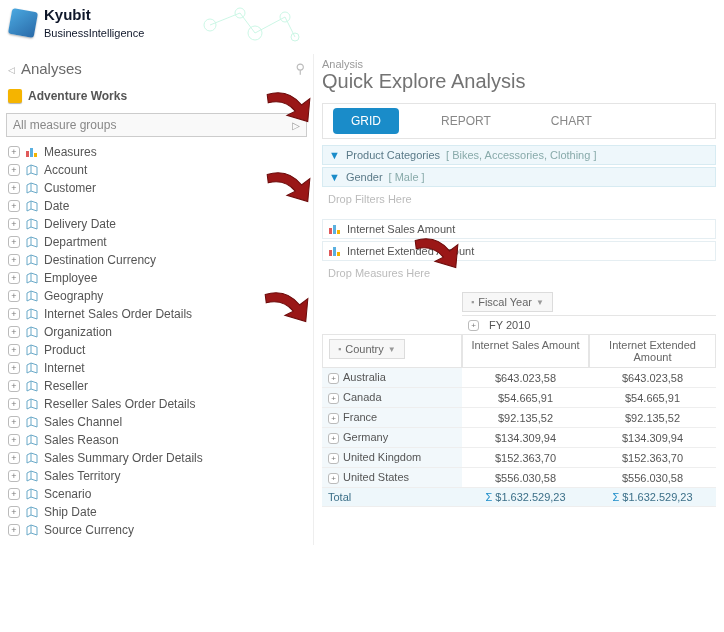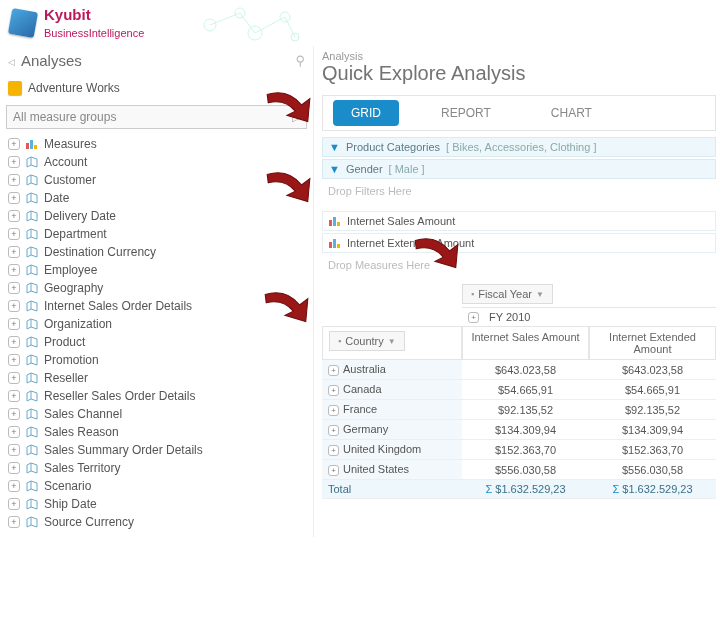--- a/index.html
+++ b/index.html
@@ -1,30 +1,30 @@
 <!DOCTYPE html>
 <html><head>
 <meta charset="utf-8">
 <style>
   * { box-sizing: border-box; margin: 0; padding: 0; }
   body { font-family: "Segoe UI", Arial, sans-serif; font-size: 12px; color: #555; width: 724px; height: 632px; overflow: hidden; background: #fff; }
   .top-logo { display:flex; align-items:center; padding:6px 10px; }
   .cube { width:26px; height:26px; background:linear-gradient(135deg,#4aa8e0,#2a6aa8); transform:rotate(10deg); margin-right:8px; border-radius:3px; box-shadow:0 1px 2px rgba(0,0,0,.3);}
   .logo-text { font-size:15px; font-weight:bold; color:#1a8cc9;}
-  .logo-text span { color:#be185d; font-weight:normal;}
+  .logo-text span { color:#0f172a; font-weight:normal;}
   .net-graphic { position:absolute; left:200px; top:5px; width:110px; height:40px; opacity:.5;}
   .net-graphic circle{fill:none;stroke:#9ec;stroke-width:1}
   .net-graphic line{stroke:#9ec;stroke-width:1}
-  .layout { display:flex; }
+  .layout { display:flex;margin-top:8px; }
   .sidebar { width:314px; border-right:1px solid #eee; padding:0 6px 6px 6px;}
   .sidebar-header { display:flex; align-items:center; justify-content:space-between; padding:6px 2px 8px 2px;}
   .sidebar-title { font-size:15px; color:#6a6a6a;}
   .chev-left::before{content:"◁"; font-size:9px; color:#aaa; margin-right:4px;}
   .pin{color:#bbb;font-size:13px}
-  .cube-pick { display:flex; align-items:flex-end; padding:4px 2px 10px 2px;}
+  .cube-pick { display:flex; align-items:flex-end; padding:4px 2px 10px 2px;font-weight:bold;}
   .gold-cube{width:14px;height:14px;background:#f5b400;border-radius:2px;margin-right:6px;box-shadow:0 1px 1px rgba(0,0,0,.3)}
   .dropdown-wide{display:flex;align-items:center;justify-content:space-between;border:1px solid #ccc;background:#f9f9f9;color:#888;padding:4px 6px;margin-bottom:6px}
   .dropdown-wide .tri{font-size:10px;color:#999}
   .tree-item{display:flex;align-items:center;padding:2px 2px;cursor:pointer;gap:6px}
   .plus{width:12px;height:12px;border:1px solid #bbb;border-radius:3px;display:flex;align-items:center;justify-content:center;font-size:9px;color:#777;line-height:1;background:#fff}
   .icon-bars{width:12px;height:10px;display:inline-block;position:relative}
   .icon-bars::before{content:"";position:absolute;left:0;bottom:0;width:3px;height:6px;background:#e05a5a}
   .icon-bars::after{content:"";position:absolute;left:4px;bottom:0;width:3px;height:9px;background:#5ab0e0}
   .icon-bars span{position:absolute;left:8px;bottom:0;width:3px;height:4px;background:#f5b400}
   .icon-dim{width:12px;height:12px;}
@@ -183,21 +183,21 @@
           <span class="icon-dim"><svg width="12" height="12">
               <path d="M1 11 L1 3 L5 1 L5 9 Z M5 1 L11 3 L11 11 L5 9" fill="none" stroke="#6aa9c8" stroke-width="1"></path>
             </svg></span>
           <span>Product</span>
         </div>
         <div class="tree-item">
           <div class="plus">+</div>
           <span class="icon-dim"><svg width="12" height="12">
               <path d="M1 11 L1 3 L5 1 L5 9 Z M5 1 L11 3 L11 11 L5 9" fill="none" stroke="#6aa9c8" stroke-width="1"></path>
             </svg></span>
-          <span>Promotion</span>
+          <span>Internet</span>
         </div>
         <div class="tree-item">
           <div class="plus">+</div>
           <span class="icon-dim"><svg width="12" height="12">
               <path d="M1 11 L1 3 L5 1 L5 9 Z M5 1 L11 3 L11 11 L5 9" fill="none" stroke="#6aa9c8" stroke-width="1"></path>
             </svg></span>
           <span>Reseller</span>
         </div>
         <div class="tree-item">
           <div class="plus">+</div>

